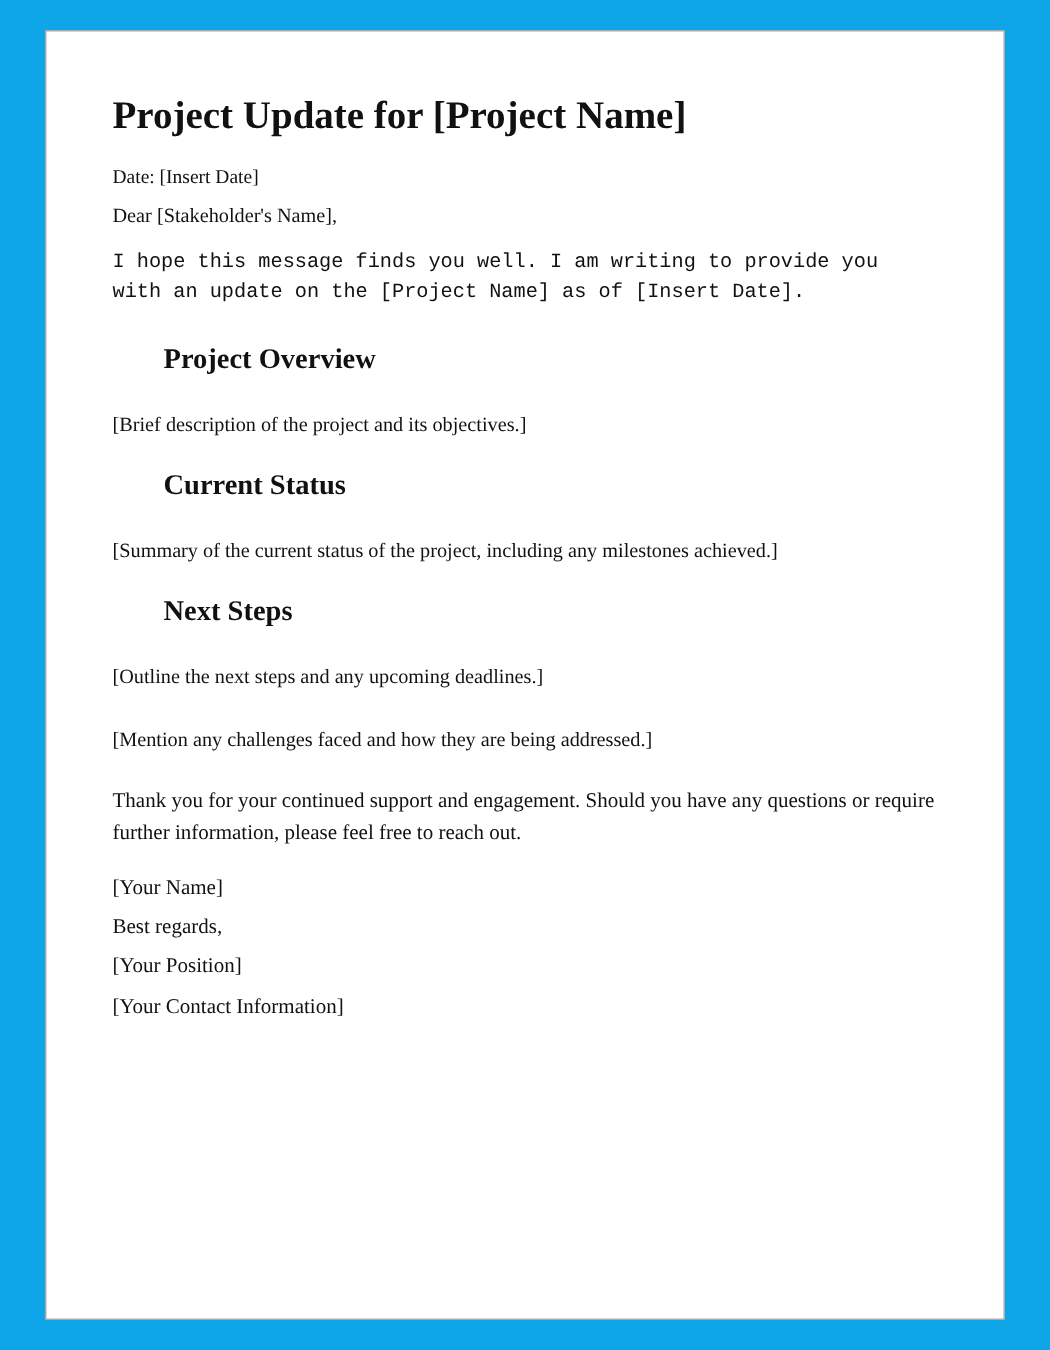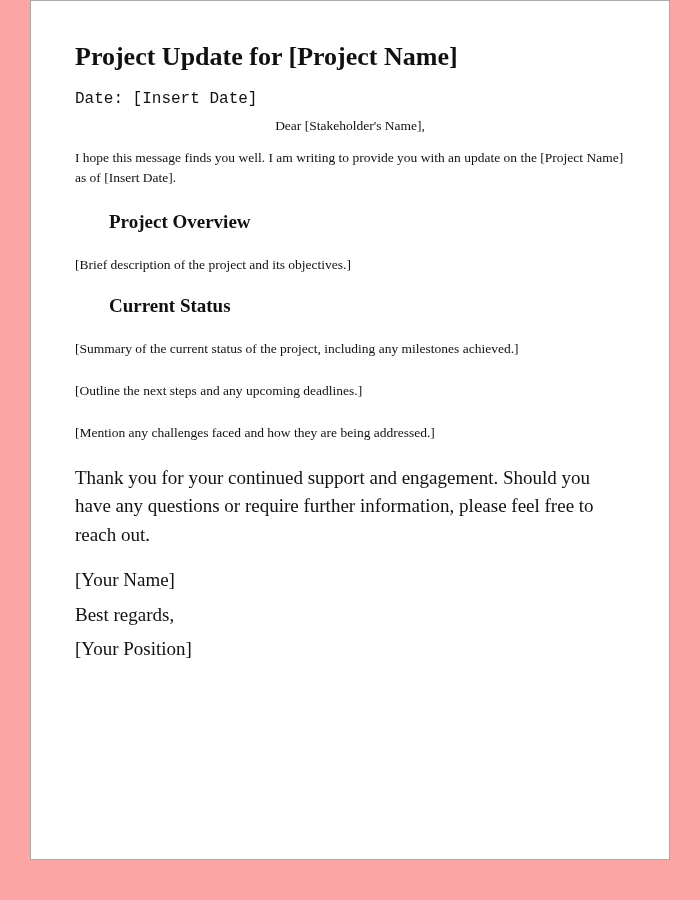--- a/index.html
+++ b/index.html
@@ -13,63 +13,63 @@
       display: flex;
       justify-content: center;
       align-items: center;
       min-height: 100vh;
       font-family: Georgia, 'Times New Roman', serif;
     }
 
     .page-container {
       width: 700px;
       min-height: 900px;
-      background: #fca5a5;
+      background: #0ea5e9;
       display: flex;
       align-items: flex-start;
       justify-content: center;
+      padding: 20px;
     }
 
     .document {
       width: 640px;
       border: 1px solid #aaa;
       padding: 40px 44px 50px 44px;
       background: #fff;
       min-height: 860px;
     }
 
     .doc-title {
       font-size: 26px;
       font-weight: bold;
       font-family: Georgia, serif;
       margin-bottom: 18px;
       line-height: 1.2;
       color: #111;
     }
 
     .doc-date {
-      font-size: 16px;
+      font-size: 13px;
       margin-bottom: 10px;
       color: #111;
-      font-family: Liberation Mono, monospace;
+      font-family: Liberation Serif, serif;
     }
 
     .doc-salutation {
       font-size: 13.5px;
       margin-bottom: 14px;
       color: #111;
       font-family: Georgia, serif;
-      text-align: center;
     }
 
     .doc-intro {
       font-size: 13.5px;
       margin-bottom: 22px;
       color: #111;
-      font-family: Liberation Serif, serif;
+      font-family: Liberation Mono, monospace;
       line-height: 1.5;
     }
 
     .section-heading {
       font-size: 19px;
       font-weight: bold;
       font-family: Georgia, serif;
       margin-bottom: 10px;
       margin-top: 4px;
       color: #111;
@@ -79,21 +79,21 @@
     .section-body {
       font-size: 13.5px;
       margin-bottom: 20px;
       color: #111;
       font-family: Georgia, serif;
       line-height: 1.5;
       margin-top: 22px;
     }
 
     .closing-block {
-      font-size: 19px;
+      font-size: 14px;
       color: #111;
       font-family: Georgia, serif;
       line-height: 1.6;
     }
 
     .closing-line {
       margin-bottom: 4px;
     }
 
     .closing-thanks {
@@ -114,25 +114,27 @@
     <p class="doc-salutation">Dear [Stakeholder's Name],</p>
 
     <p class="doc-intro">I hope this message finds you well. I am writing to provide you with an update on the [Project Name] as of [Insert Date].</p>
 
     <h2 class="section-heading">Project Overview</h2>
     <p class="section-body">[Brief description of the project and its objectives.]</p>
 
     <h2 class="section-heading">Current Status</h2>
     <p class="section-body">[Summary of the current status of the project, including any milestones achieved.]</p>
 
+    <h2 class="section-heading">Next Steps</h2>
     <p class="section-body">[Outline the next steps and any upcoming deadlines.]</p>
 
     <p class="section-body">[Mention any challenges faced and how they are being addressed.]</p>
 
     <div class="closing-block">
       <p class="closing-thanks">Thank you for your continued support and engagement. Should you have any questions or require further information, please feel free to reach out.</p>
       <p class="closing-line">[Your Name]</p>
       <p class="closing-line">Best regards,</p>
       <p class="closing-line">[Your Position]</p>
+      <p class="closing-line">[Your Contact Information]</p>
     </div>
 
   </div>
 </div>
 
 </body></html>

